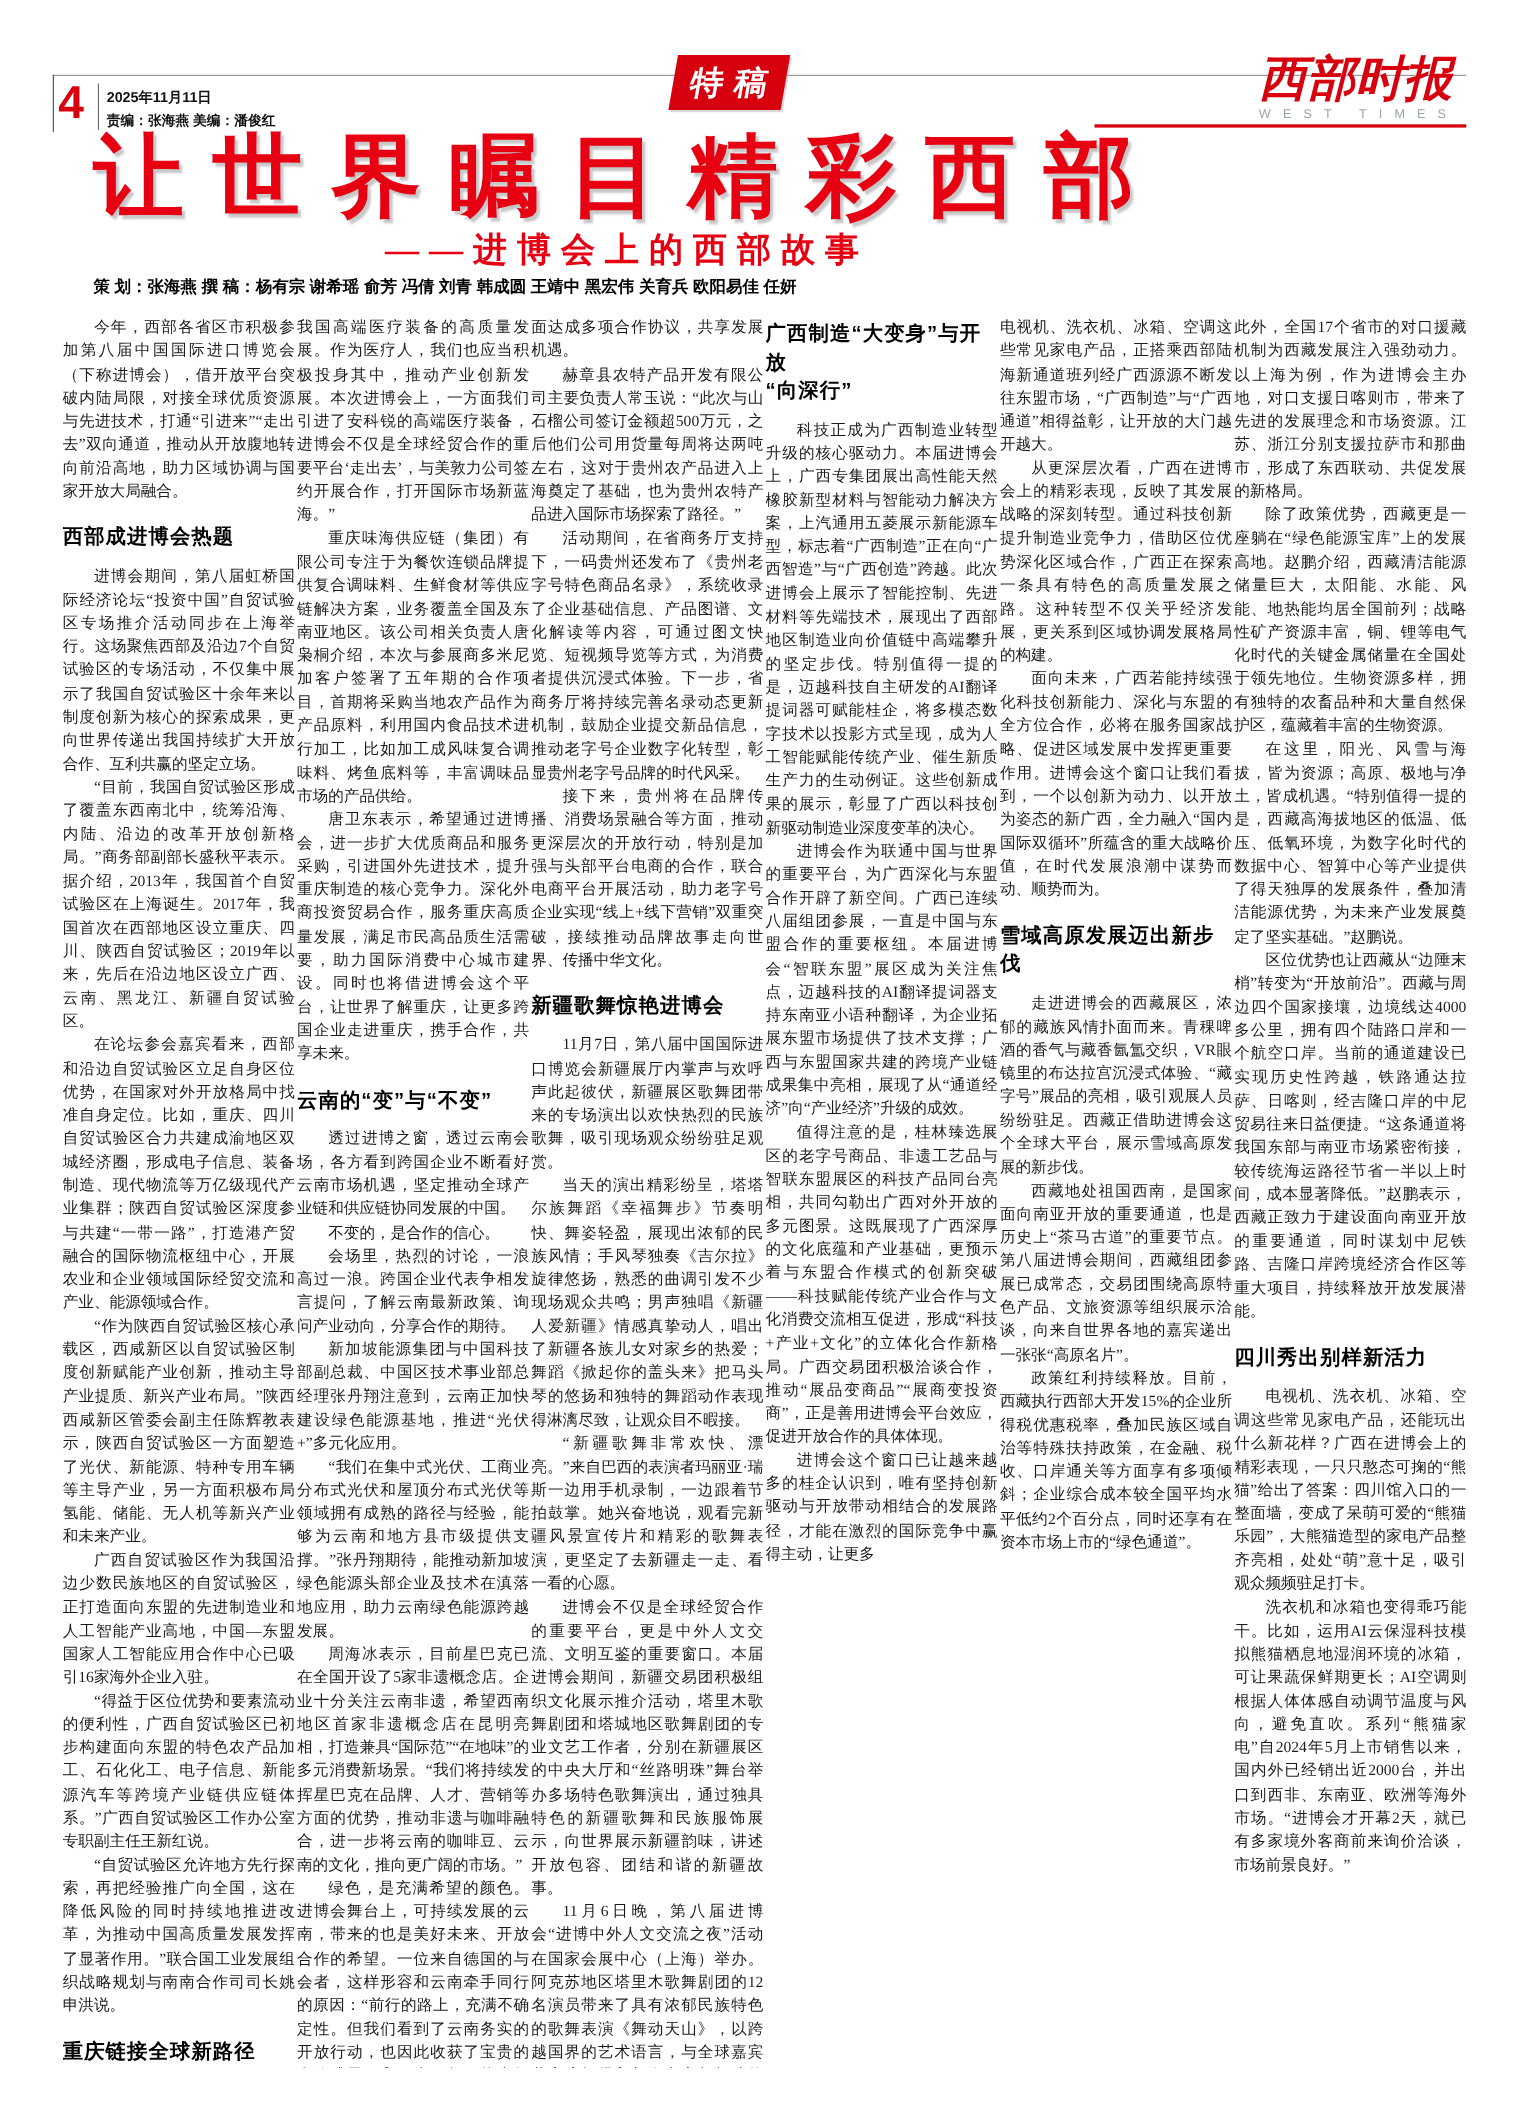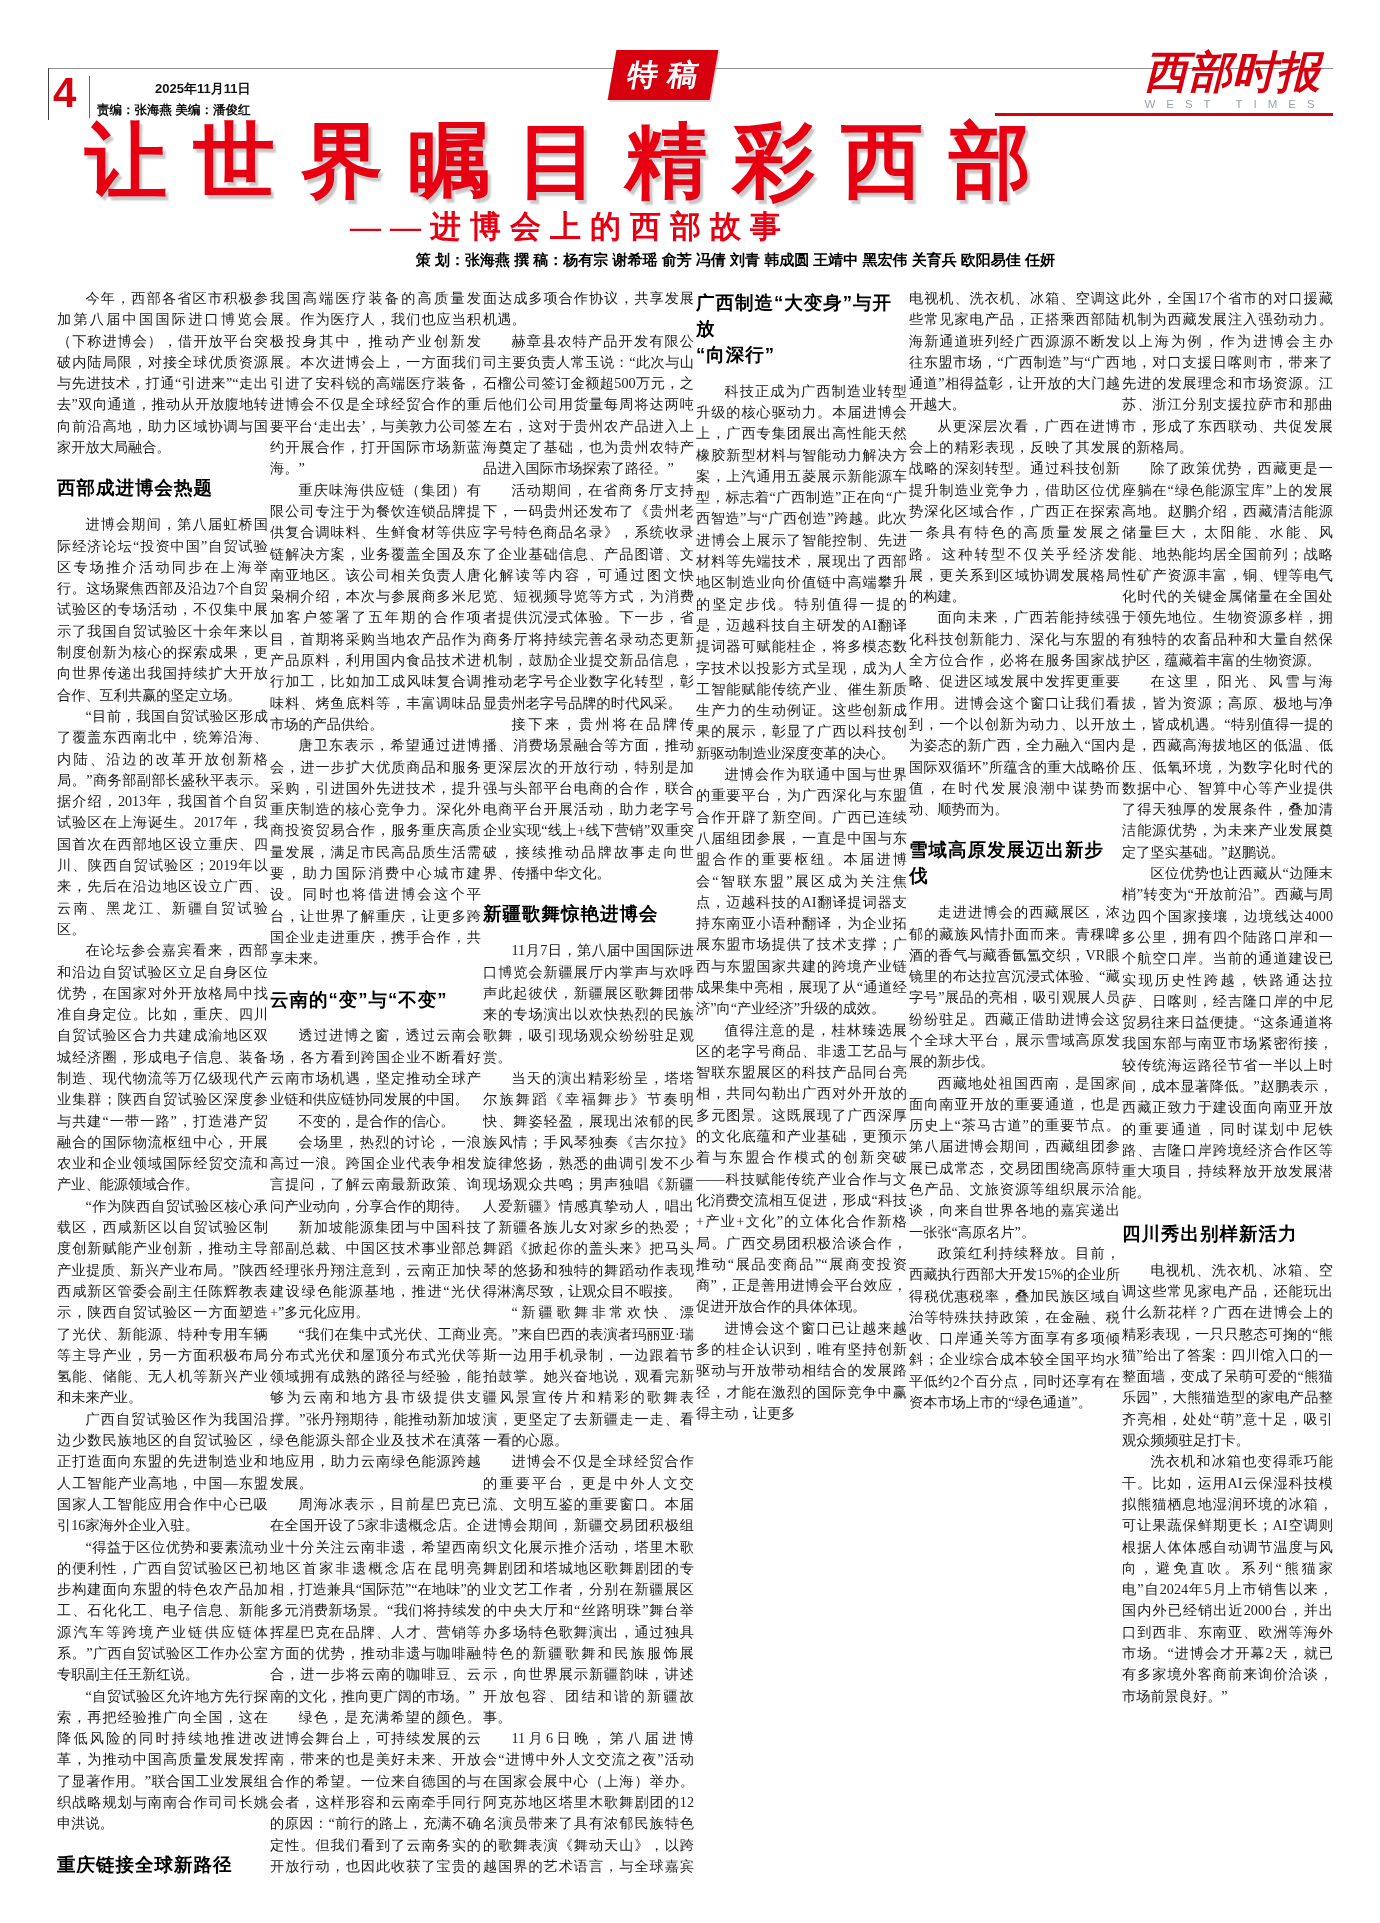--- a/index.html
+++ b/index.html
@@ -6,21 +6,21 @@
   body{
     width:1380px;height:1923px;position:relative;background:#ffffff;
     font-family:"Liberation Serif","DejaVu Serif",serif;color:#1b1b1b;overflow:hidden;
   }
   
   .top-rule{position:absolute;left:48px;top:68px;width:1285px;height:1px;background:#8f8f8f;}
   .left-tick{position:absolute;left:48px;top:68px;width:1px;height:52px;background:#444;}
   .page-num{position:absolute;left:53px;top:72px;font-family:"Liberation Sans","DejaVu Sans",sans-serif;
     font-size:42px;font-weight:bold;color:#d6000f;line-height:1;}
   .num-divider{position:absolute;left:89px;top:76px;width:1px;height:42px;background:#666;}
-  .header-meta{position:absolute;left:97px;top:80px;font-family:"Liberation Sans","DejaVu Sans",sans-serif;text-align:right;}
+  .header-meta{position:absolute;left:97px;top:80px;font-family:"Liberation Sans","DejaVu Sans",sans-serif;}
   .header-date{font-size:13px;font-weight:bold;color:#111;}
   .header-editors{font-size:12.5px;font-weight:bold;color:#111;margin-top:4px;}
   .badge{position:absolute;left:612px;top:50px;width:102px;height:50px;background:#d6000f;
     transform:skewX(-10deg);box-shadow:2px 2px 0 rgba(180,180,180,.5);
     display:flex;align-items:center;justify-content:center;}
   .badge span{font-family:"Liberation Sans","DejaVu Sans",sans-serif;font-size:30px;font-weight:bold;
     color:#fff;letter-spacing:10px;margin-right:-10px;}
   .masthead{position:absolute;left:1128px;top:48px;width:208px;text-align:center;
     font-family:"DejaVu Serif","Liberation Serif",serif;font-style:italic;font-weight:bold;
     font-size:44px;color:#d6000f;line-height:1.1;white-space:nowrap;}
@@ -29,21 +29,21 @@
     letter-spacing:11px;margin-right:-11px;}
   .masthead-rule{position:absolute;left:995px;top:113px;width:338px;height:3px;background:#d6000f;}
   
   .main-headline{position:absolute;left:85px;top:116px;width:970px;text-align:center;
     font-family:"Liberation Sans","DejaVu Sans",sans-serif;font-weight:bold;font-size:82px;
     color:#e60012;letter-spacing:26px;margin-right:-26px;white-space:nowrap;line-height:1.1;
     text-shadow:3px 4px 2px rgba(130,130,130,.45);}
   .sub-headline{position:absolute;left:85px;top:206px;width:970px;text-align:center;
     font-family:"Liberation Serif","DejaVu Serif",serif;font-weight:bold;font-size:31px;
     color:#e60012;letter-spacing:9px;white-space:nowrap;}
-  .byline{position:absolute;left:85px;top:251px;width:970px;text-align:right;
+  .byline{position:absolute;left:85px;top:251px;width:970px;text-align:left;
     font-family:"Liberation Sans","DejaVu Sans",sans-serif;font-size:15px;font-weight:bold;color:#000;
     white-space:nowrap;}
   
   .article-body{position:absolute;left:57px;top:288px;width:1276px;height:1592px;
     display:flex;gap:2px;}
   .col{flex:1 1 0;overflow:hidden;}
   .para{font-size:14.2px;line-height:21.3px;text-align:justify;text-indent:2em;margin:0;color:#1b1b1b;}
   .para.cont{text-indent:0;}
   .sec-head{font-family:"Liberation Sans","DejaVu Sans",sans-serif;font-size:18.5px;font-weight:bold;
     text-align:left;margin:17px 0 13px;color:#000;white-space:pre-line;line-height:1.4;letter-spacing:1px;}

